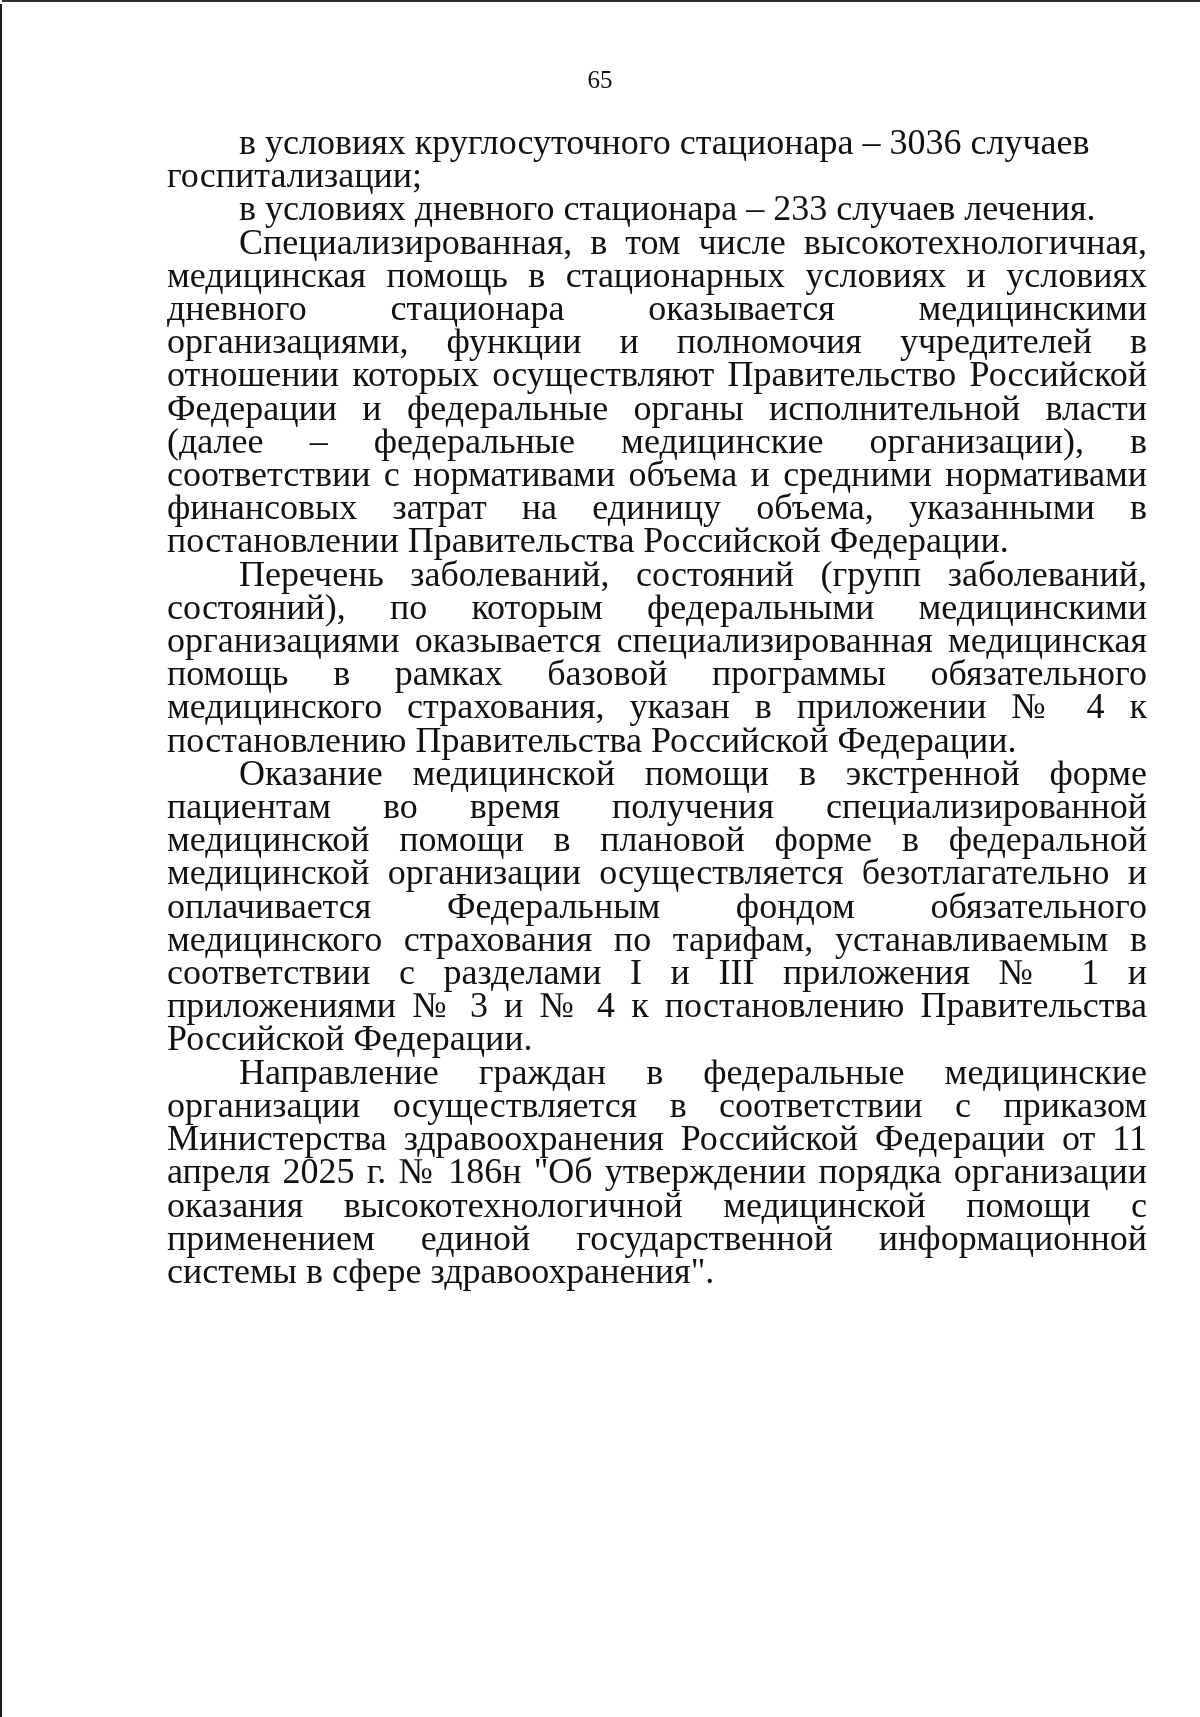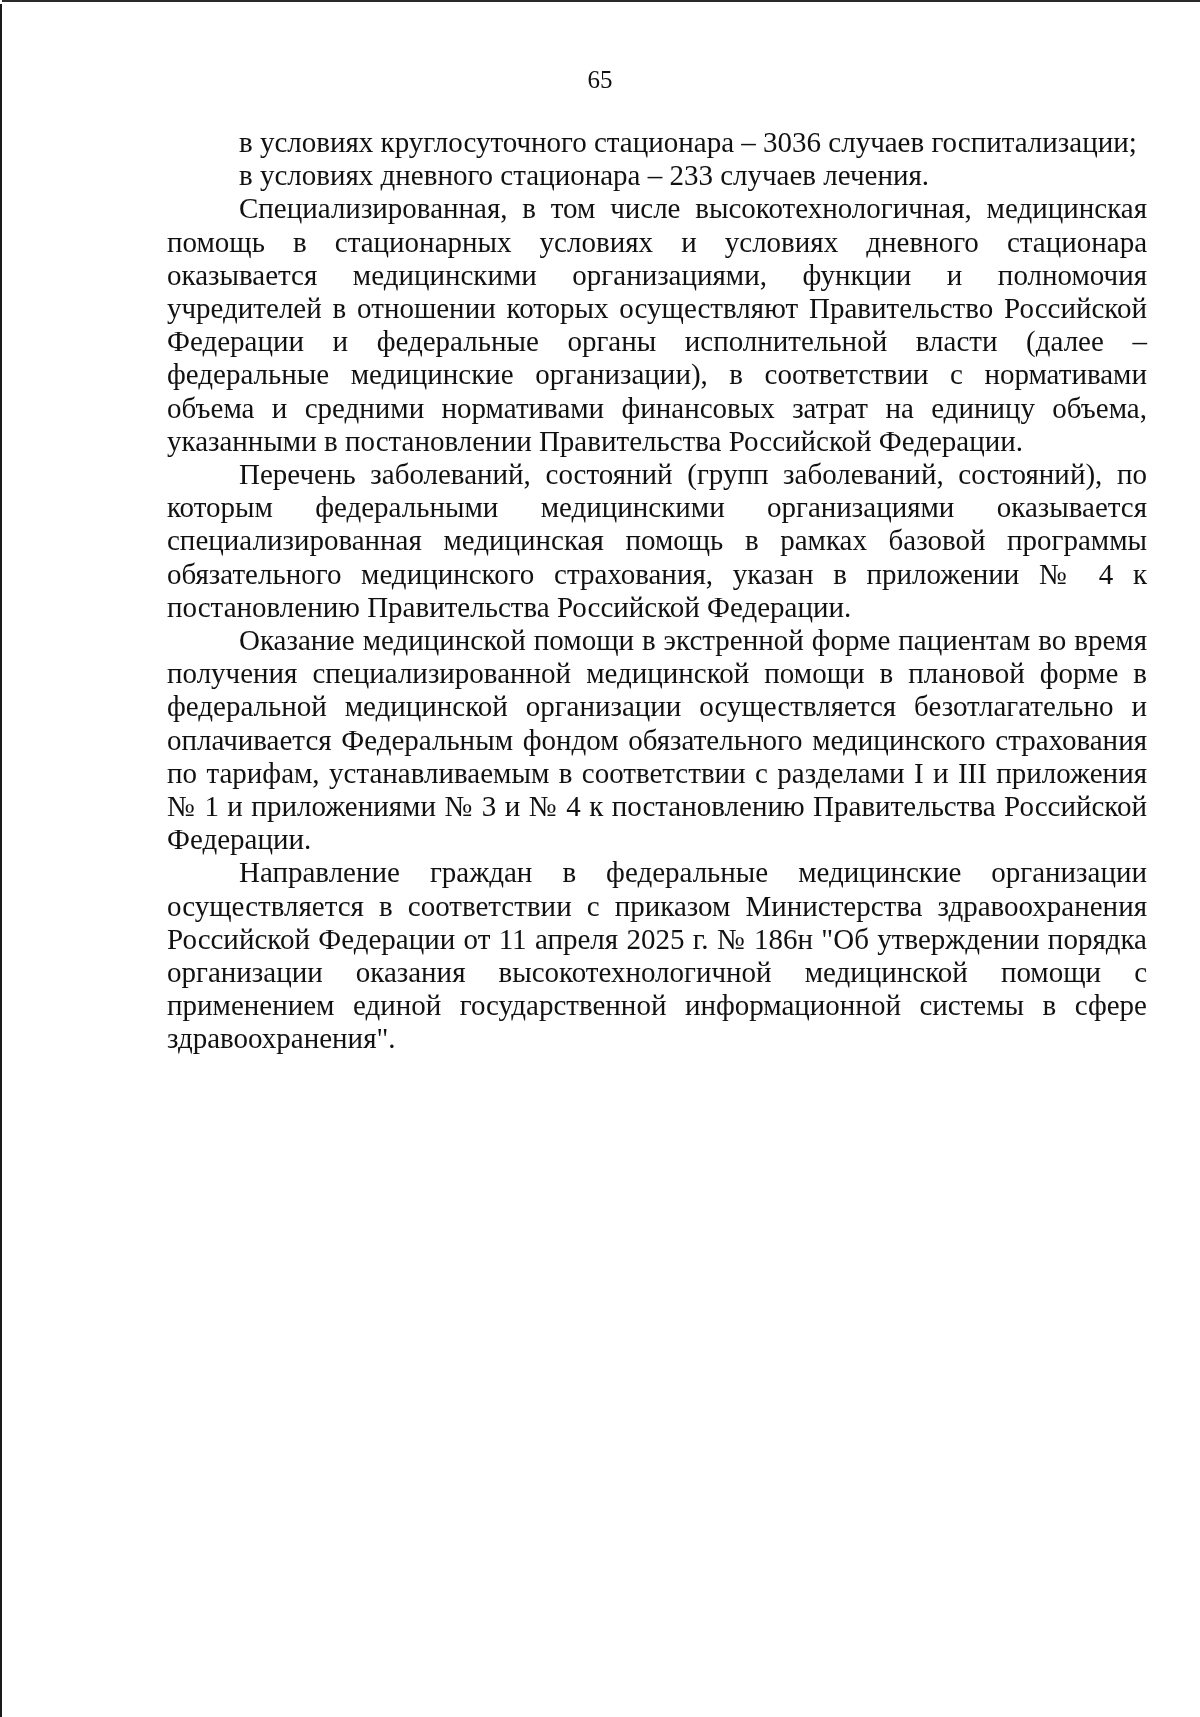--- a/index.html
+++ b/index.html
@@ -17,21 +17,21 @@
     background: #2a2a2a;
   }
   .page-number {
     position: absolute; left: 0; width: 1200px; top: 66px; text-align: center;
     font-family: "Liberation Serif", "DejaVu Serif", serif;
     font-size: 25px; color: #111;
   }
   .body-text {
     position: absolute; left: 167px; top: 126px; width: 980px;
     font-family: "Liberation Serif", "DejaVu Serif", serif;
-    font-size: 29px; line-height: 33.2px; color: #111;
+    font-size: 36px; line-height: 33.2px; color: #111;
   }
   .para {
     margin: 0; text-indent: 72px; text-align: justify;
   }
   .para.no-justify { text-align: left; }
 </style>
 </head>
 <body>
 
 <div class="page">

